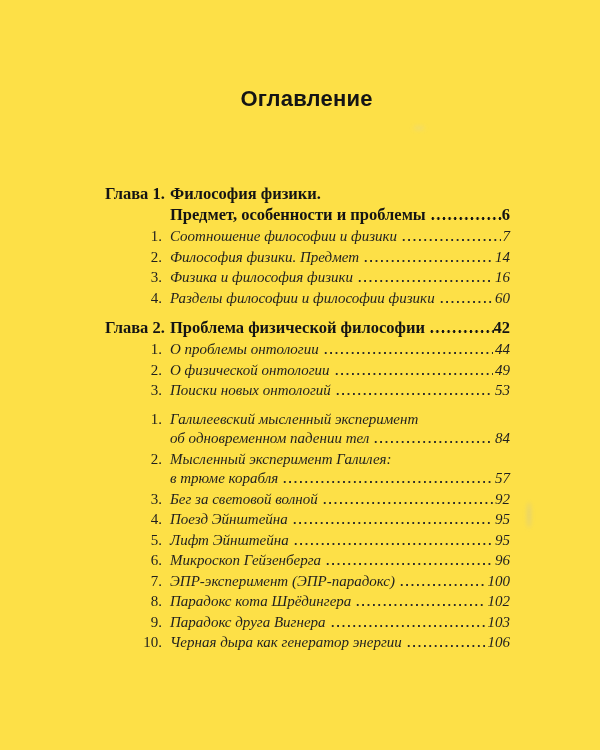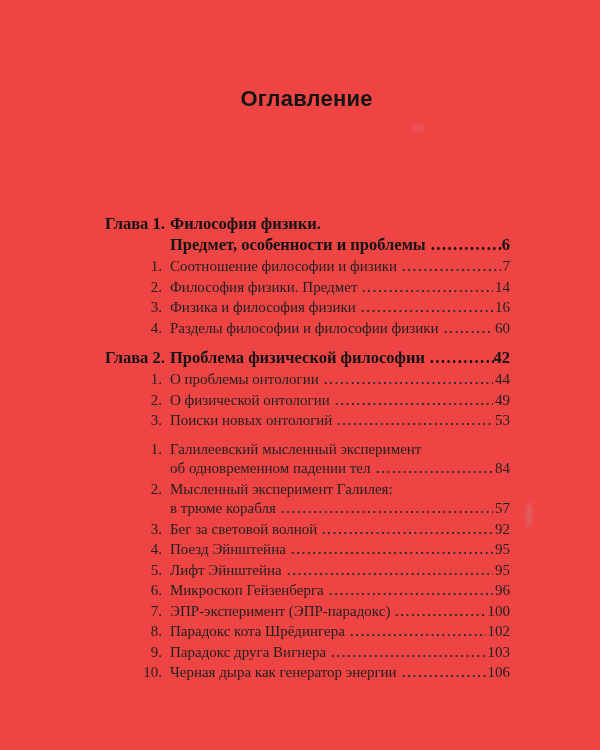--- a/index.html
+++ b/index.html
@@ -6,38 +6,38 @@
   body {
     width:600px; height:750px;
     background:#ffffff;
     font-family:"Liberation Serif", serif;
     color:#1f1f1f;
     overflow:hidden;
   }
   .page {
     position:relative;
     width:600px; height:750px;
-    background:#ef4444;
+    background:#fde047;
     overflow:hidden;
   }
   .title {
     margin:0;
     padding-top:85px;
     margin-left:105px;
     width:403px;
     text-align:center;
     font-family:"Liberation Sans", sans-serif;
     font-weight:700;
     font-size:22px;
     line-height:27px;
     letter-spacing:0.2px;
     color:#141414;
   }
   .toc {
-    margin-top:101px;
+    margin-top:71px;
     margin-left:105px;
     width:405px;
   }
   .chapter { margin-top:9px; }
   .chapter:first-child { margin-top:0; }
   .ch-head {
     display:flex;
     font-weight:700;
     font-size:16.5px;
     line-height:21px;
@@ -46,21 +46,21 @@
   }
   .ch-label { width:65px; flex:none; }
   .ch-body { flex:1; min-width:0; }
   .item {
     display:flex;
     font-size:15px;
     line-height:19.5px;
     margin-bottom:1px;
   }
   .num { width:57px; flex:none; text-align:right; }
-  .it-body { flex:1; min-width:0; margin-left:8px; }
+  .it-body { flex:1; min-width:0; margin-left:8px;font-style:italic; }
   .leader { display:flex; align-items:baseline; }
   .leader .txt { flex:none; }
   .dots {
     flex:1;
     align-self:stretch;
     min-width:10px;
     margin:0 2px 0 4px;
     background-image:radial-gradient(circle, #2b2b2b 1.05px, transparent 1.35px);
     background-size:5.4px 4px;
     background-repeat:repeat-x;

